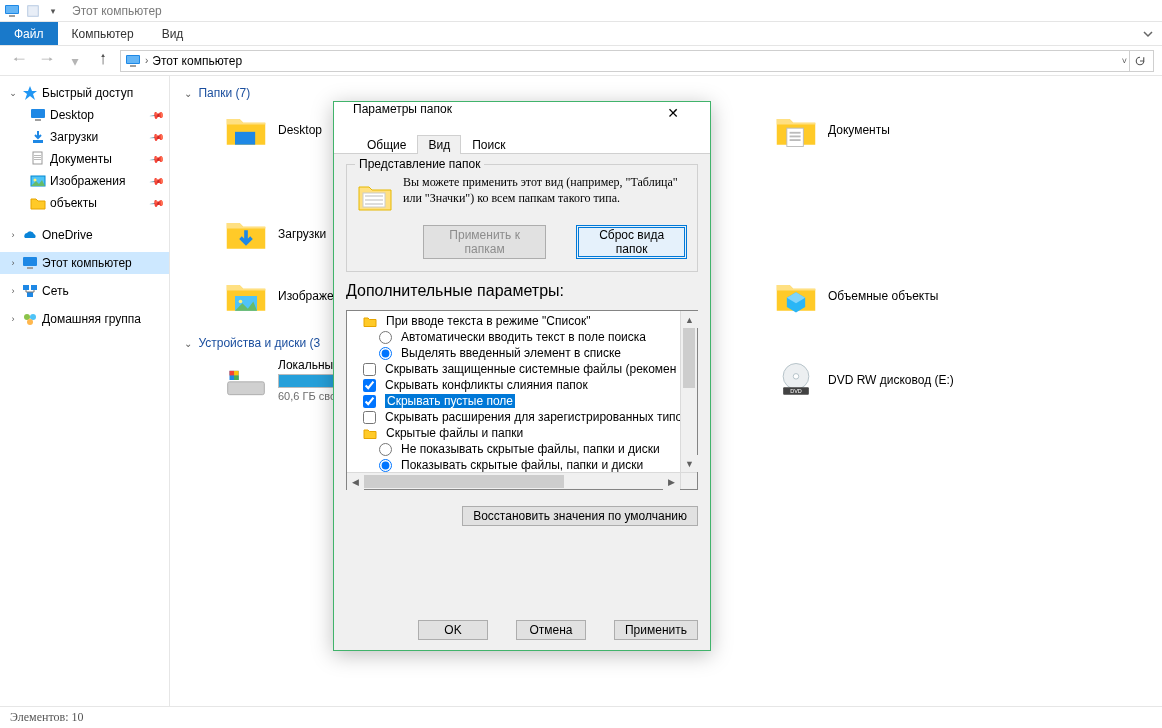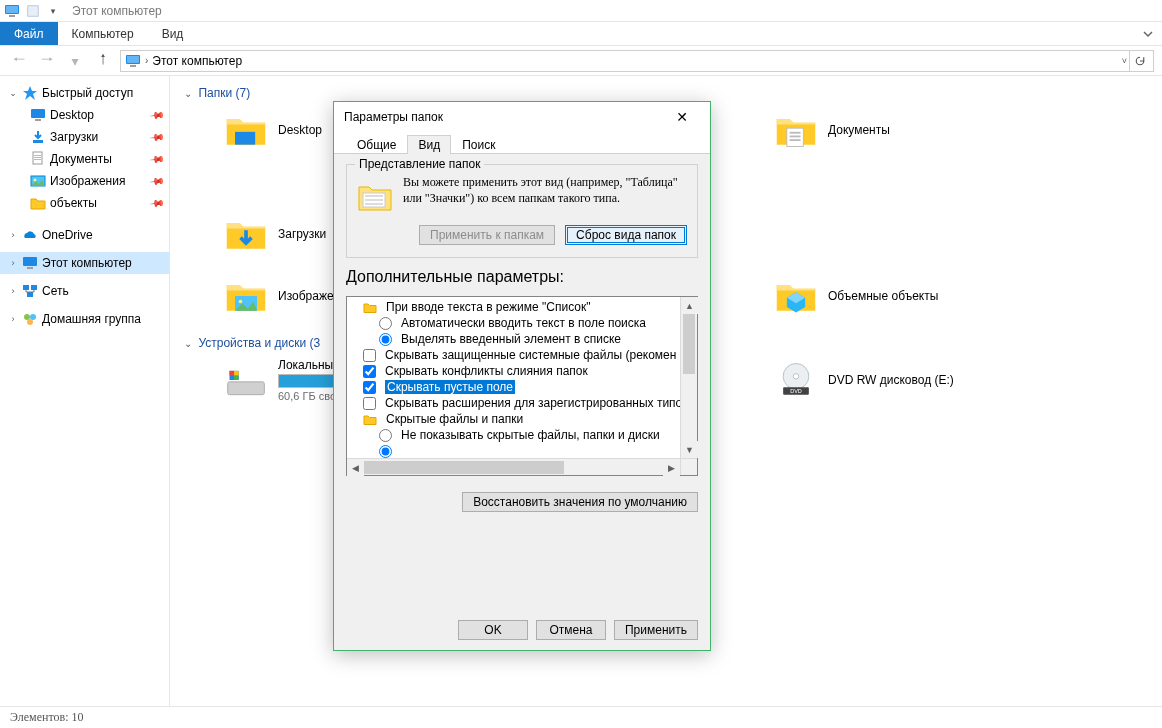--- a/index.html
+++ b/index.html
@@ -172,33 +172,33 @@
     height: 550px;
     background:#fff;
     border:1px solid #41b36b;
     box-shadow: 0 4px 20px rgba(0,0,0,.25);
     display:flex;
     flex-direction:column;
   }
   .dlg-title {
     height:30px;
     display:flex;
-    align-items:center;
-    padding:0 10px;
+    align-items:flex-start;
+    padding:0 19px;
   }
   .dlg-title .t { flex:1; }
   .dlg-close {
     width:36px; height:22px;
     display:flex; align-items:center; justify-content:center;
     font-size:14px; color:#000;
   }
   .dlg-tabs {
     display:flex;
     align-items:flex-end;
-    padding: 0 12px;
+    padding: 0 22px;
     border-bottom:1px solid #d0d0d0;
     background:#fff;
     gap:0;
     height:22px;
   }
   .dlg-tab {
     border:1px solid transparent;
     border-bottom:none;
     padding:2px 10px;
     font-size:12px;
@@ -237,20 +237,21 @@
   .gb-buttons { display:flex; gap:10px; justify-content:flex-end; margin-top:10px; margin-left:46px;}
   .btn {
     border:1px solid #adadad;
     background:#e1e1e1;
     padding: 2px 10px;
     font-size:12px;
     color:#000;
     cursor:default;
     min-width:80px;
     text-align:center;
+    margin-left:20px;
   }
   .btn.disabled { color:#8d8d8d; }
   .btn.focus { border:1px solid #0078d7; outline:1px solid #0078d7; outline-offset:-3px; background:#e5f1fb;}
   .adv-label { font-size:16px; }
   .adv-box {
     border:1px solid #848484;
     background:#fff;
     height:180px;
     position:relative;
     display:flex;
@@ -656,20 +657,21 @@
                 <path d="M1 4 h4 l1.5 1.5 h6.5 v7 h-12 z" fill="#ffca28" stroke="#e6a400"></path>
               </svg></span>
           <span class="lbl">Скрытые файлы и папки</span>
         </div>
         <div class="tree-row ind2">
           <input type="radio" style="">
           <span class="lbl">Не показывать скрытые файлы, папки и диски</span>
         </div>
         <div class="tree-row ind2">
           <input type="radio" checked="" style="">
+          <span class="lbl">Показывать скрытые файлы, папки и диски</span>
         </div>
       </div>
       <div class="adv-vtrack">
         <div class="sb-btn">▲</div>
         <div class="sb-thumb-v"></div>
         <div class="sb-spacer-v"></div>
         <div class="sb-btn">▼</div>
       </div>
       <div class="adv-htrack">
         <div class="sb-btn">◀</div>

